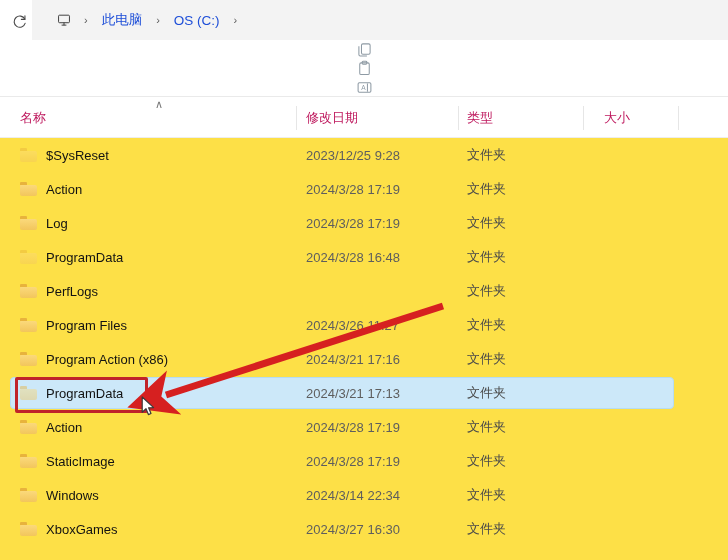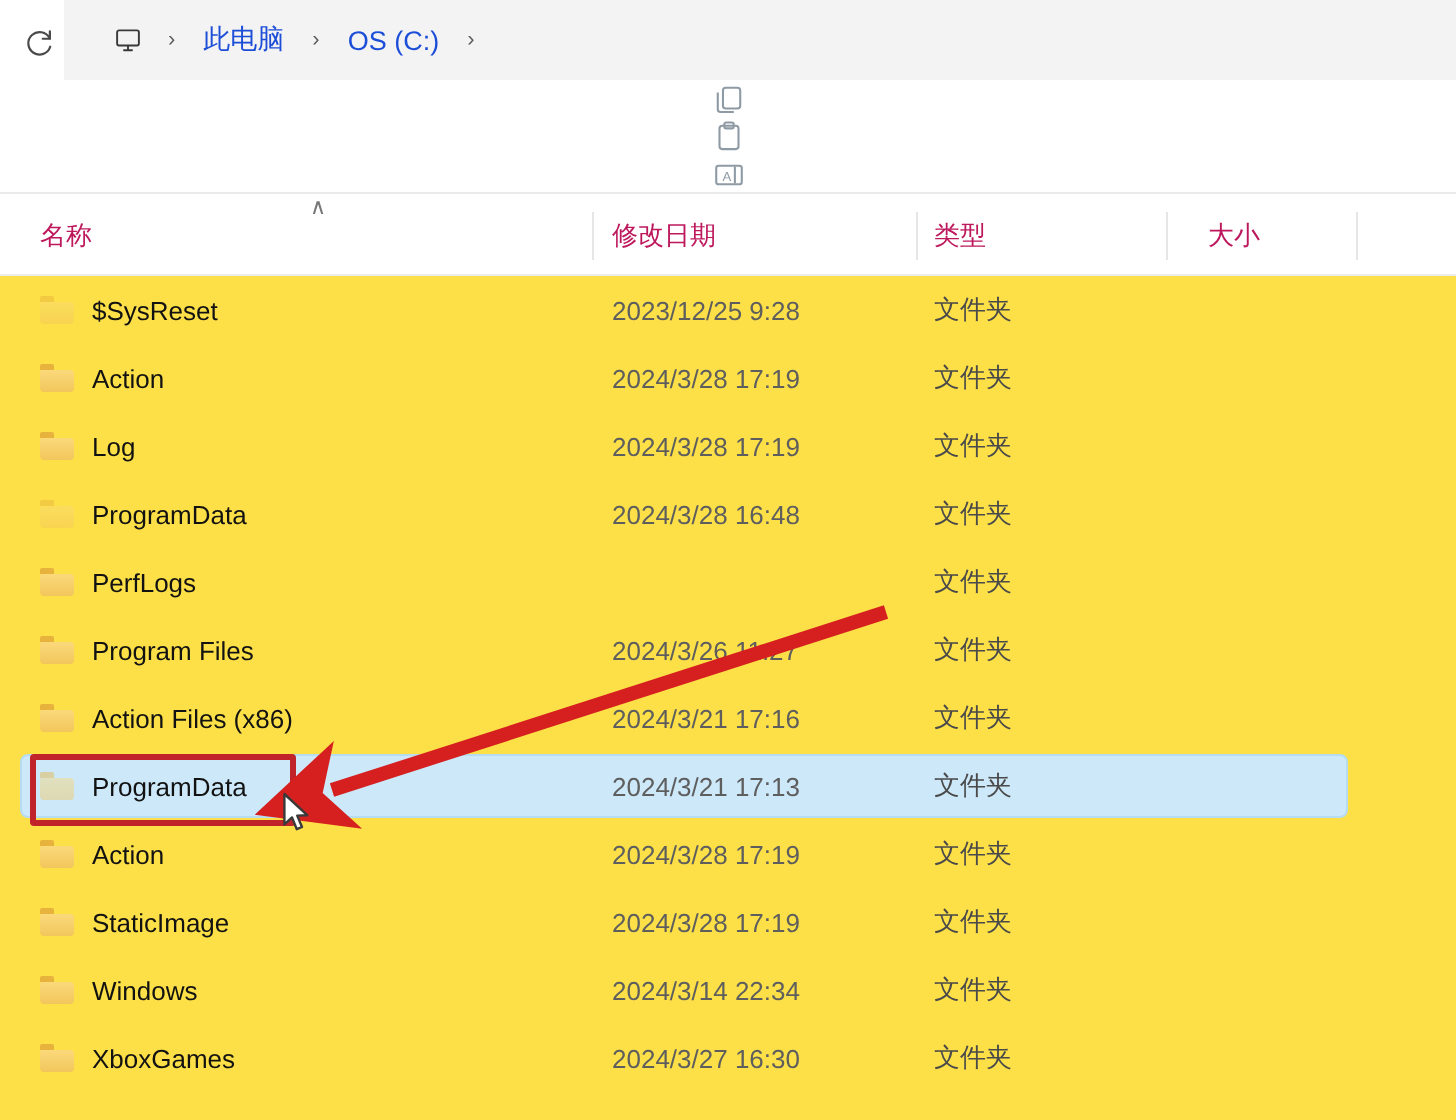--- a/index.html
+++ b/index.html
@@ -433,21 +433,21 @@
       <div class="cell c-date">2024/3/26 11:27</div>
       <div class="cell c-type">文件夹</div>
     </div>
     <div class="row">
       <div class="rowfill"></div>
       <div class="cell c-name">
         <span class="folder">
           <span class="tab"></span>
           <span class="body"></span>
         </span>
-        <span>Action Files (x86)</span>
+        <span>Program Action (x86)</span>
       </div>
       <div class="cell c-date">2024/3/21 17:16</div>
       <div class="cell c-type">文件夹</div>
     </div>
     <div class="row selected">
       <div class="rowfill"></div>
       <div class="cell c-name">
         <span class="folder dim">
           <span class="tab"></span>
           <span class="body"></span>

